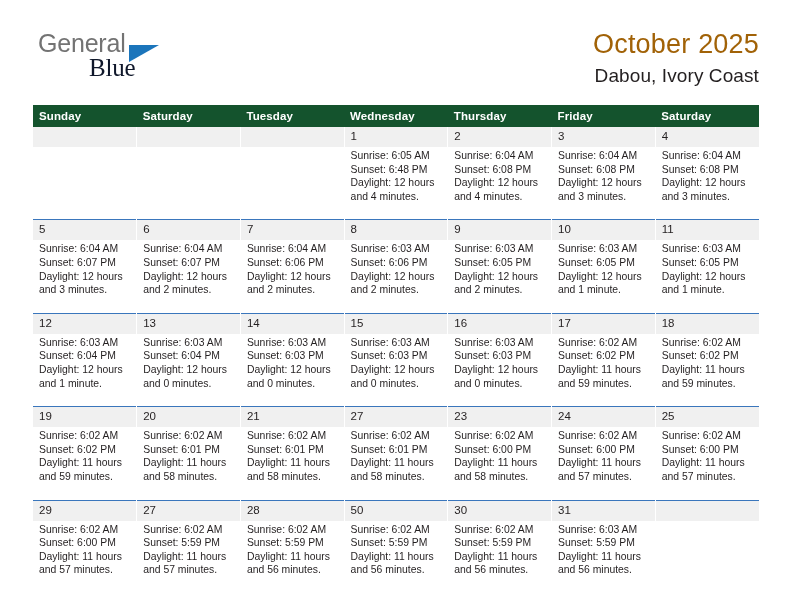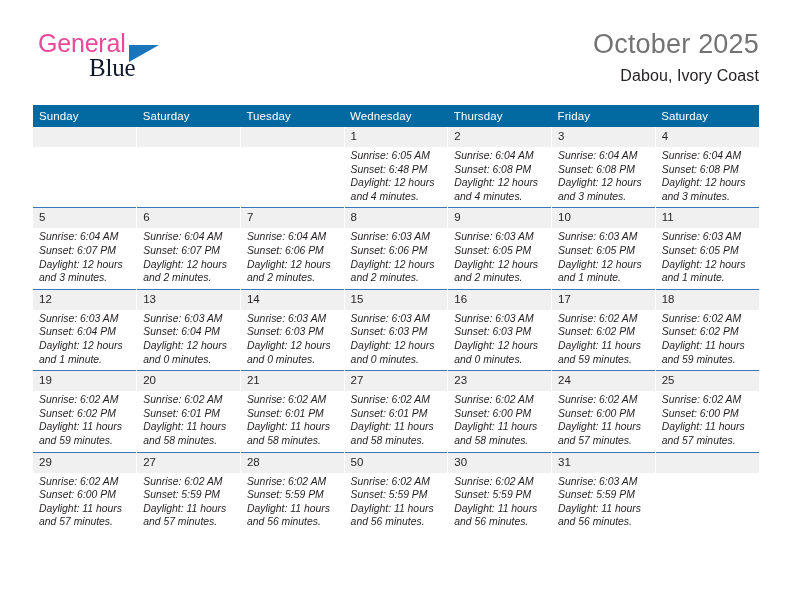--- a/index.html
+++ b/index.html
@@ -35,21 +35,21 @@
     top: 0;
     width: 260px;
     height: 64px;
   }
   .brand-general {
     position: absolute;
     left: 5px;
     top: 1px;
     font-size: 25px;
     letter-spacing: -0.2px;
-    color: #ec4899;
+    color: #737373;
     font-family: "Liberation Sans", sans-serif;
   }
   .brand-blue {
     position: absolute;
     left: 56px;
     top: 26px;
     font-size: 25px;
     letter-spacing: -0.2px;
     color: #0f172a;
     font-family: Liberation Serif, serif;
@@ -66,46 +66,46 @@
 
   .title-block {
     position: absolute;
     right: 0;
     top: 0;
     text-align: right;
   }
   .cal-title {
     font-size: 27px;
     line-height: 32px;
-    color: #737373;
+    color: #a16207;
     font-weight: normal;
     margin: 0;
     letter-spacing: 0.2px;
   }
   .cal-subtitle {
-    font-size: 16px;
+    font-size: 19px;
     line-height: 20px;
     color: #231f20;
     margin: 6px 0 0 0;
     letter-spacing: 0.1px;
   }
 
   
   .calendar {
     position: absolute;
     left: 33px;
     top: 105px;
     width: 726px;
     border-collapse: collapse;
     table-layout: fixed;
   }
   .calendar th {
-    background: #0369a1;
+    background: #14532d;
     color: #ffffff;
-    font-weight: normal;
+    font-weight: bold;
     font-size: 11.5px;
     text-align: left;
     padding: 4px 0 5px 6px;
     height: 13px;
     letter-spacing: 0.1px;
     border: none;
   }
   .calendar td {
     vertical-align: top;
     width: 103.71px;
@@ -128,25 +128,24 @@
     line-height: 15px;
     color: #231f20;
     padding: 2px 0 3px 6px;
     min-height: 15px;
   }
   td.empty .daynum {
     color: transparent;
   }
   .dayinfo {
     display: block;
-    padding: 2px 5px 4px 6px;
+    padding: 2px 5px 16px 6px;
     font-size: 10.4px;
     line-height: 13.6px;
     color: #231f20;
-    font-style: italic;
   }
   .dayinfo span {
     display: block;
     white-space: normal;
   }
 </style>
 </head>
 <body>
 
 <div class="page">

